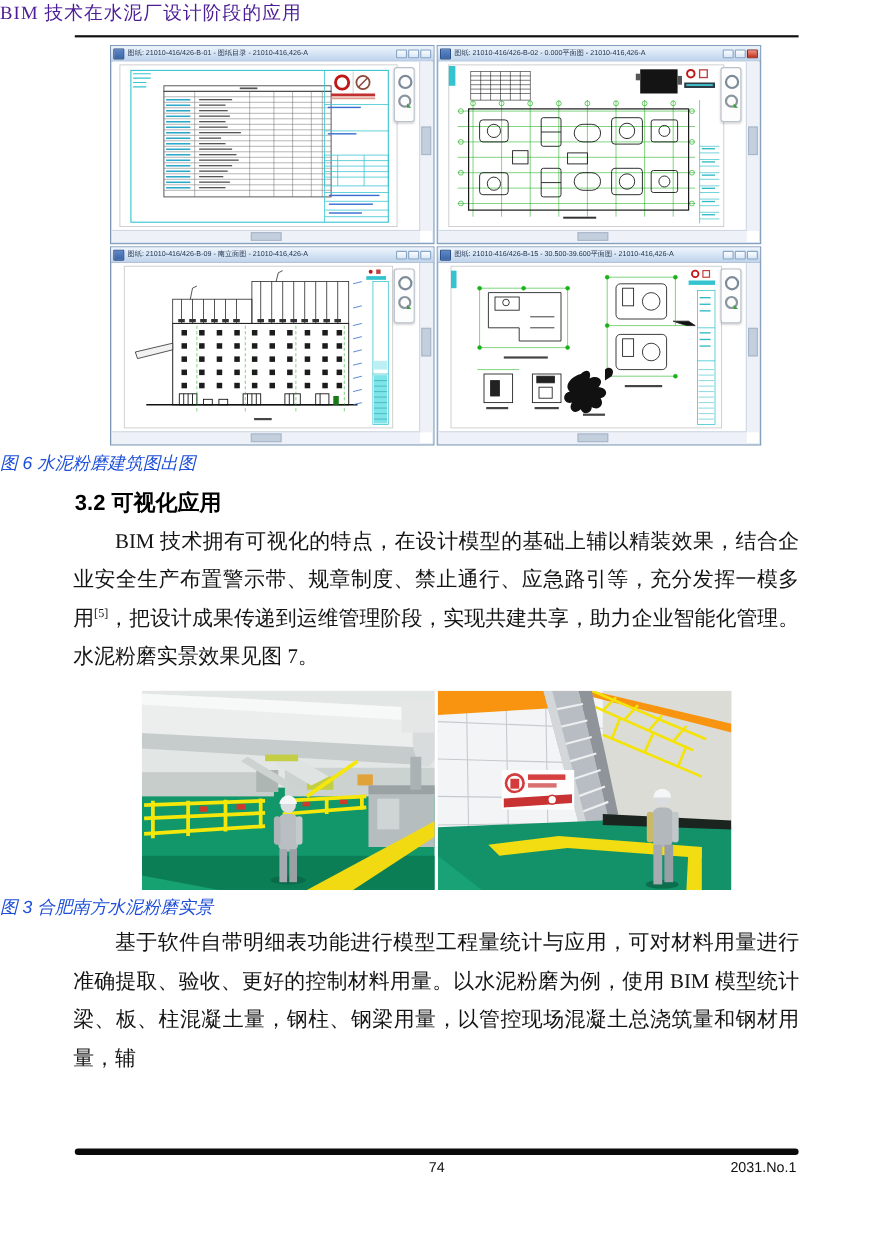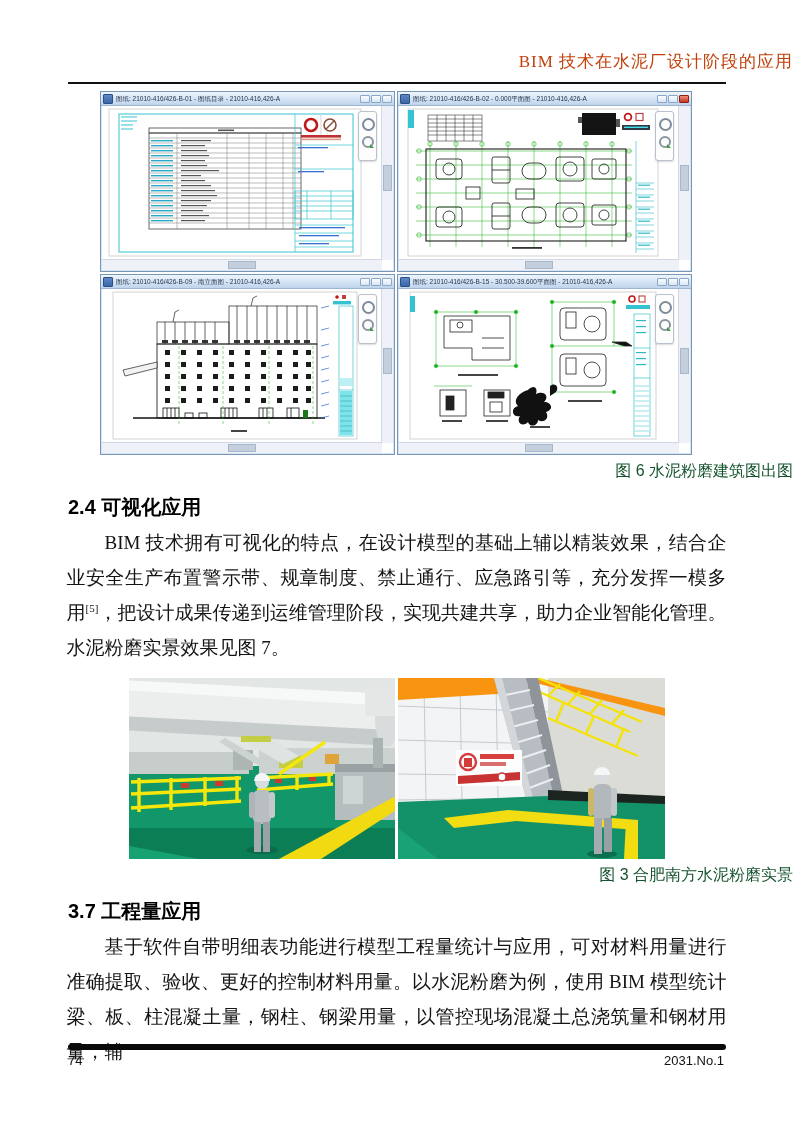--- a/index.html
+++ b/index.html
@@ -1,19 +1,19 @@
 <!DOCTYPE html>
 <html><head>
 <meta charset="utf-8">
 <style>
   html,body{margin:0;padding:0;background:#ffffff;}
   #page{position:relative;width:793px;height:1122px;background:#ffffff;overflow:hidden;
         font-family:"Liberation Serif",serif;color:#111;}
   
-  .header-title{margin-top:50px;text-align:right;font-size:17px;letter-spacing:1px;color:#c2410c;}
+  .header-title{text-align:left;font-size:17px;letter-spacing:1px;color:#4c1d95;}
   .header-rule{width:658px;margin:9px auto 0 auto;border-top:2px solid #111;}
   
   .fig6-grid{width:593px;margin:7px auto 0 auto;display:grid;
              grid-template-columns:295px 295px;grid-template-rows:181px 181px;gap:2px;}
   .cadwin{position:relative;border:1px solid #7a96b5;background:#fff;box-sizing:border-box;
           box-shadow:0 0 0 1px #d7e4f3 inset;}
   .cad-titlebar{height:13px;display:flex;align-items:center;padding:0 2px;
                 background:linear-gradient(#eef5fd,#bfd4ec);border-bottom:1px solid #9fb6d2;}
   .cad-docicon{width:8px;height:8px;margin-right:3px;flex:0 0 auto;
                background:linear-gradient(#5d87c7,#3b66a8);border:1px solid #2c4f86;border-radius:1px;}
@@ -29,33 +29,33 @@
   .cad-vthumb{position:absolute;left:1px;right:1px;top:38%;height:24px;background:#c4cfdd;border:1px solid #a8b6c9;}
   .cad-hscroll{position:absolute;left:0;right:11px;bottom:0;height:10px;background:#eef2f8;border-top:1px solid #cfd8e4;}
   .cad-hthumb{position:absolute;top:1px;bottom:1px;left:45%;width:26px;background:#c4cfdd;border:1px solid #a8b6c9;}
   .cad-nav{position:absolute;top:5px;right:16px;width:17px;height:48px;background:#fdfdfd;
            border:1px solid #b9c2cc;border-radius:3px;box-shadow:0 1px 2px rgba(0,0,0,.15);}
   .nav-wheel{position:absolute;left:3px;top:6px;width:9px;height:9px;border:2px solid #7d8a99;border-radius:50%;}
   .nav-zoom{position:absolute;left:3px;top:24px;width:8px;height:8px;border:2px solid #8a969f;border-radius:50%;}
   .nav-zoom:after{content:"";position:absolute;left:6px;top:6px;width:0;height:0;
                   border-left:4px solid #3f9d3f;border-top:4px solid transparent;}
   
-  .fig-caption{text-align:right;font-family:"Liberation Sans",sans-serif;font-size:16px;color:#14532d;margin-top:6px;}
+  .fig-caption{text-align:left;font-family:"Liberation Sans",sans-serif;font-size:16px;color:#1d4ed8;margin-top:6px;font-style:italic;}
   .sec-heading{margin:12px 0 0 68px;font-family:"Liberation Sans",sans-serif;font-weight:bold;font-size:20px;color:#000;}
   .body-para{width:660px;margin:4px auto 0 auto;font-size:19px;line-height:35px;
              text-align:justify;text-indent:2em;color:#141414;}
   .body-para sup{font-size:11px;line-height:0;}
   
   .fig7-row{width:536px;margin:13px auto 0 auto;display:flex;gap:3px;}
   .photo{width:267px;height:181px;overflow:hidden;background:#dfe3e2;}
   
   .footer-bar{position:absolute;left:68px;top:1044px;width:658px;height:6px;background:#0a0a0a;border-radius:3px/50%;}
   .footer-row{position:absolute;left:68px;top:1053px;width:658px;height:20px;
               font-family:"Liberation Sans",sans-serif;font-size:13px;color:#111;}
-  .footer-page{position:absolute;left:0;right:0;}
+  .footer-page{position:absolute;left:0;right:0;text-align:center;}
   .footer-issue{position:absolute;right:2px;}
 </style>
 </head>
 <body>
 
 <div id="page">
 
   <div class="header-title">BIM 技术在水泥厂设计阶段的应用</div>
   <div class="header-rule"></div>
 
@@ -615,21 +615,21 @@
           </div>
         <div class="cad-hscroll">
             <div class="cad-hthumb"></div>
           </div>
       </div>
     </div>
   </div>
 
   <div class="fig-caption">图 6 水泥粉磨建筑图出图</div>
 
-  <div class="sec-heading">2.4 可视化应用</div>
+  <div class="sec-heading">3.2 可视化应用</div>
 
   <div class="body-para"><span>BIM 技术拥有可视化的特点，在设计模型的基础上辅以精装效果，结合企业安全生产布置警示带、规章制度、禁止通行、应急路引等，充分发挥一模多用</span><sup>[5]</sup><span>，把设计成果传递到运维管理阶段，实现共建共享，助力企业智能化管理。水泥粉磨实景效果见图 7。</span></div>
 
   <div class="fig7-row">
     <div class="photo">
       <svg width="267" height="181" viewBox="0 0 267 181">
         <rect x="0" y="0" width="267" height="181" fill="#e2e6e4"></rect>
         <rect x="0" y="88" width="267" height="93" fill="#12976a"></rect>
         <g>
           <rect x="0" y="74" width="120" height="22" fill="#c7cdcb"></rect>
@@ -761,21 +761,20 @@
           <rect x="213" y="110" width="6" height="28" rx="3" fill="#c2c7ca"></rect>
           <circle cx="204" cy="98" r="7" fill="#d9dde0"></circle>
           <path d="M196 97 a8 8 0 0 1 16 0 z" fill="#f4f6f7"></path>
         </g>
       </svg>
     </div>
   </div>
 
   <div class="fig-caption">图 3 合肥南方水泥粉磨实景</div>
 
-  <div class="sec-heading">3.7 工程量应用</div>
 
   <div class="body-para">基于软件自带明细表功能进行模型工程量统计与应用，可对材料用量进行准确提取、验收、更好的控制材料用量。以水泥粉磨为例，使用 BIM 模型统计梁、板、柱混凝土量，钢柱、钢梁用量，以管控现场混凝土总浇筑量和钢材用量，辅</div>
 
   <div class="footer-bar"></div>
   <div class="footer-row">
     <span class="footer-page">74</span>
     <span class="footer-issue">2031.No.1</span>
   </div>
 
 </div>

